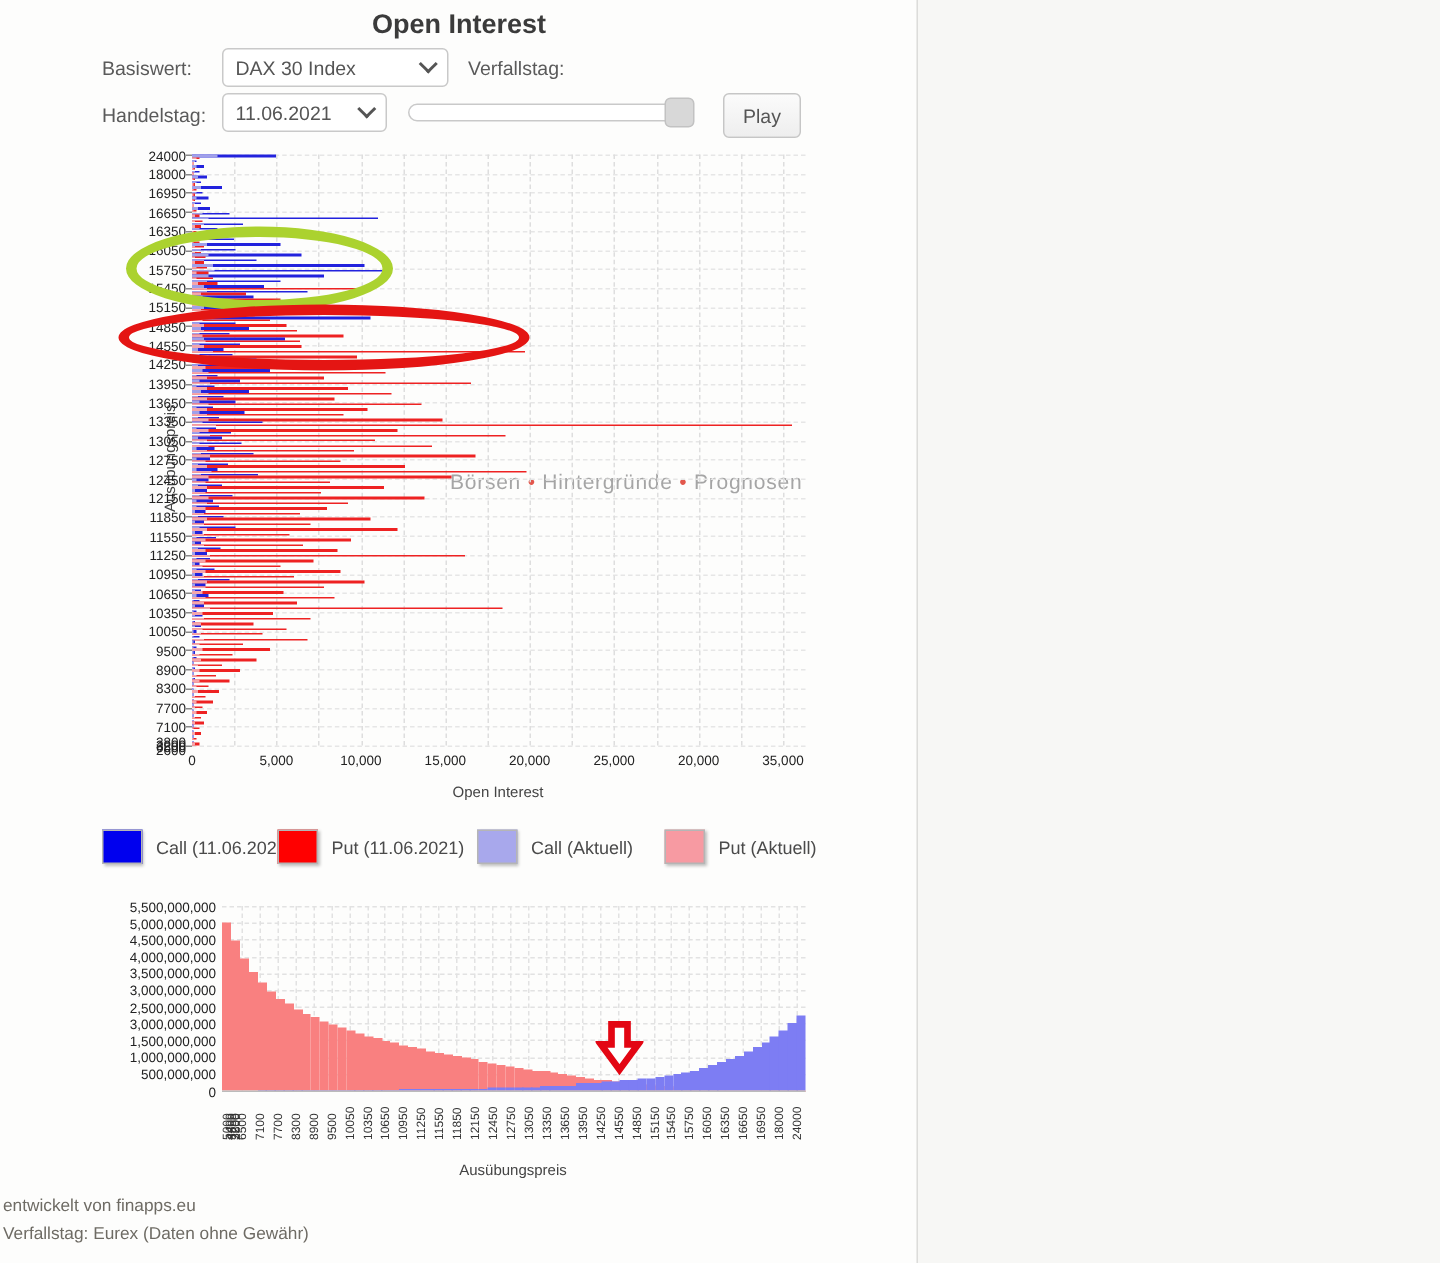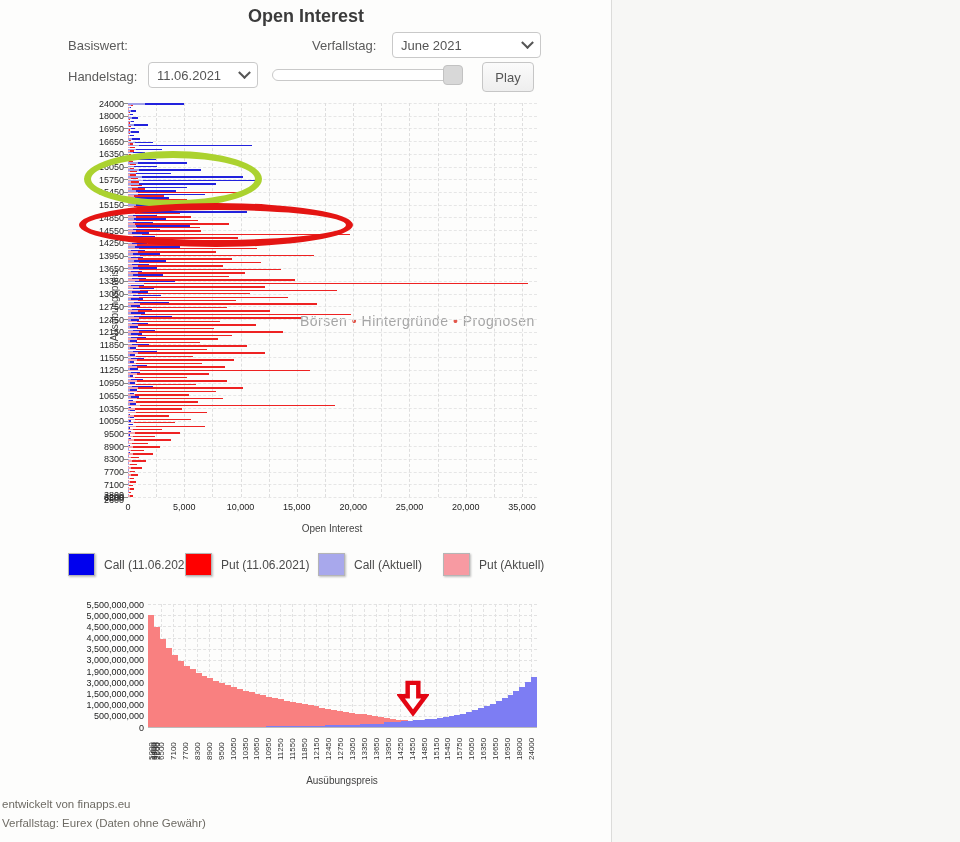--- a/index.html
+++ b/index.html
@@ -33,25 +33,25 @@
 </style>
 </head>
 <body>
 
 <div class="canvas">
   <div class="content">
 
     <div class="title">Open Interest</div>
 
     <div class="flabel" style="left:68px;top:38px;">Basiswert:</div>
-    <div class="flabel" style="left:312px;top:38px;">Verfallstag:</div>
-    <div class="fselect" style="left:392px;top:32px;width:149px;">
-      <span>June 2021</span>
+    <div class="fselect" style="left:148px;top:32px;width:151px;">
+      <span>DAX 30 Index</span>
       <span class="chev"></span>
     </div>
+    <div class="flabel" style="left:312px;top:38px;">Verfallstag:</div>
     <div class="flabel" style="left:68px;top:69px;">Handelstag:</div>
     <div class="fselect" style="left:148px;top:62px;width:110px;">
       <span>11.06.2021</span>
       <span class="chev"></span>
     </div>
     <div class="slider-track" style="left:272px;top:69px;width:190px;"></div>
     <div class="slider-thumb" style="left:443px;top:65px;"></div>
     <div class="play-btn" style="left:482px;top:62px;">Play</div>
 
     <div class="chart" id="topChart" style="top:100px;height:445px;">
@@ -665,21 +665,21 @@
         <div class="ylab" style="left: 58px; top: 15.6818px; width: 86px;">5,000,000,000</div>
         <div class="gridh" style="left: 148px; top: 31.3636px; width: 389px; border-top-color: rgb(226, 226, 226);"></div>
         <div class="ylab" style="left: 58px; top: 26.8636px; width: 86px;">4,500,000,000</div>
         <div class="gridh" style="left: 148px; top: 42.5455px; width: 389px; border-top-color: rgb(226, 226, 226);"></div>
         <div class="ylab" style="left: 58px; top: 38.0455px; width: 86px;">4,000,000,000</div>
         <div class="gridh" style="left: 148px; top: 53.7273px; width: 389px; border-top-color: rgb(226, 226, 226);"></div>
         <div class="ylab" style="left: 58px; top: 49.2273px; width: 86px;">3,500,000,000</div>
         <div class="gridh" style="left: 148px; top: 64.9091px; width: 389px; border-top-color: rgb(226, 226, 226);"></div>
         <div class="ylab" style="left: 58px; top: 60.4091px; width: 86px;">3,000,000,000</div>
         <div class="gridh" style="left: 148px; top: 76.0909px; width: 389px; border-top-color: rgb(226, 226, 226);"></div>
-        <div class="ylab" style="left: 58px; top: 71.5909px; width: 86px;">1,900,000,000</div>
+        <div class="ylab" style="left: 58px; top: 71.5909px; width: 86px;">2,500,000,000</div>
         <div class="gridh" style="left: 148px; top: 87.2727px; width: 389px; border-top-color: rgb(226, 226, 226);"></div>
         <div class="ylab" style="left: 58px; top: 82.7727px; width: 86px;">3,000,000,000</div>
         <div class="gridh" style="left: 148px; top: 98.4545px; width: 389px; border-top-color: rgb(226, 226, 226);"></div>
         <div class="ylab" style="left: 58px; top: 93.9545px; width: 86px;">1,500,000,000</div>
         <div class="gridh" style="left: 148px; top: 109.636px; width: 389px; border-top-color: rgb(226, 226, 226);"></div>
         <div class="ylab" style="left: 58px; top: 105.136px; width: 86px;">1,000,000,000</div>
         <div class="gridh" style="left: 148px; top: 120.818px; width: 389px; border-top-color: rgb(226, 226, 226);"></div>
         <div class="ylab" style="left: 58px; top: 116.318px; width: 86px;">500,000,000</div>
         <div class="ylab" style="left: 58px; top: 127.5px; width: 86px;">0</div>
         <div class="gridv" style="left: 160.969px; top: 9px; height: 123px; border-left-color: rgb(226, 226, 226);"></div>

